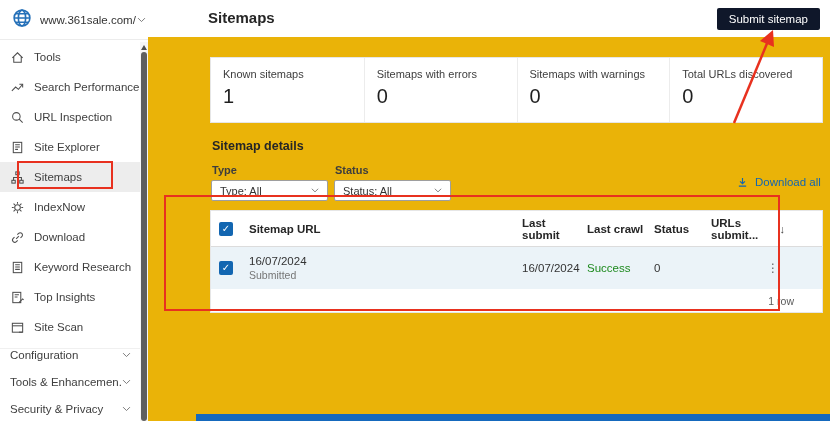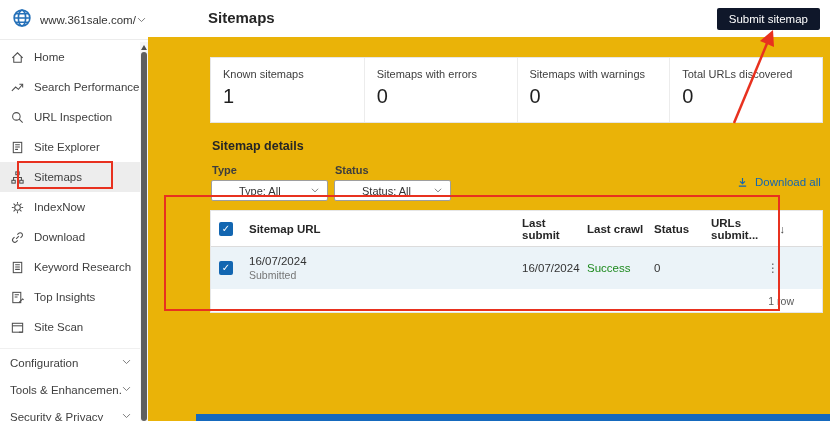--- a/index.html
+++ b/index.html
@@ -9,21 +9,21 @@
 
   
   .sidebar { position:absolute; left:0; top:0; width:148px; height:421px; background:#fff; z-index:2; }
   .site-selector { height:40px; display:flex; align-items:center; padding:0 8px 0 12px; border-bottom:1px solid #ececec; cursor:pointer; }
   .site-selector .domain { font-size:11.5px; color:#333; margin-left:8px; flex:1; white-space:nowrap; }
   .nav { position:absolute; top:42px; left:0; width:140px; }
   .nav-item { height:30px; display:flex; align-items:center; padding-left:10px; font-size:11.5px; color:#404040; cursor:pointer; }
   .nav-item .ic { width:15px; height:15px; margin-right:9px; flex:0 0 15px; display:flex; align-items:center; }
   .nav-item.selected { background:#ededed; }
   .nav-sections { border-top:1px solid #f0f0f0; margin-top:6px; }
-  .section-item { height:27px; display:flex; align-items:center; padding:0 8px 0 10px; font-size:11.5px; color:#404040; cursor:pointer; }
+  .section-item { height:27px; display:flex; align-items:flex-start; padding:0 8px 0 10px; font-size:11.5px; color:#404040; cursor:pointer; }
   .section-item span.lbl { flex:1; white-space:nowrap; overflow:hidden; }
   
   .sb-track { position:absolute; left:140px; top:42px; width:8px; bottom:0; background:#f6f6f6; }
   .sb-arrow { position:absolute; top:2px; left:1px; width:6px; height:6px; border-left:3px solid transparent; border-right:3px solid transparent; border-bottom:5px solid #4f4f4f; }
   .sb-thumb { position:absolute; top:10px; bottom:0; left:1px; width:6px; background:#5f5f5f; border-radius:3px; }
 
   
   .main { position:absolute; left:148px; top:0; right:0; bottom:0; }
   .topbar { position:absolute; left:0; top:0; right:0; height:37px; background:#fff; }
   .page-title { position:absolute; left:60px; top:9px; font-size:15px; font-weight:600; color:#262626; }
@@ -32,21 +32,21 @@
 
   .summary-card { position:absolute; left:62px; top:20px; width:613px; height:66px; background:#fff; border:1px solid #e6e6e6; display:grid; grid-template-columns:1fr 1fr 1fr 1fr; }
   .sum-cell { padding:10px 12px; }
   .sum-cell + .sum-cell { border-left:1px solid #ececec; }
   .sum-label { font-size:11px; color:#3d3d3d; }
   .sum-value { font-size:20px; color:#1f1f1f; margin-top:5px; }
 
   .details-heading { position:absolute; left:64px; top:102px; font-size:12.5px; font-weight:600; color:#262626; }
   .filter-label { position:absolute; top:127px; font-size:11px; font-weight:600; color:#3d3d3d; }
   .filter-box { position:absolute; top:143px; width:117px; height:21px; background:#fff; border:1px solid #9e9e9e; border-radius:2px; display:flex; align-items:center; padding:0 7px 0 8px; font-size:11px; color:#333; cursor:pointer; }
-  .filter-box .val { flex:1; white-space:nowrap; overflow:hidden;margin-left:19px; }
+  .filter-box .val { flex:1; white-space:nowrap; overflow:hidden; }
   .download-all { position:absolute; left:588px; top:139px; display:flex; gap:6px; font-size:11.5px; color:#1266b1; cursor:pointer; }
 
   .table-card { position:absolute; left:62px; top:173px; width:613px; background:#fff; border:1px solid #e6e6e6; }
   .t-grid { display:grid; grid-template-columns:38px 273px 65px 67px 57px 80px 1fr; align-items:center; }
   .t-head { height:36px; border-bottom:1px solid #dcdcdc; font-size:11.5px; font-weight:600; color:#262626; }
   .t-row { height:42px; background:#ebf3f8; font-size:11.5px; color:#333; }
   .cell { padding-right:6px; }
   .checkbox { width:14px; height:14px; margin-left:8px; background:#1266b1; border-radius:2px; color:#fff; font-size:10px; line-height:14px; text-align:center; cursor:pointer; }
   .urlcol .sub { font-size:10.5px; color:#767676; margin-top:2px; }
   .subcol .sub { font-size:10.5px; color:#767676; margin-top:2px; }
@@ -83,21 +83,21 @@
       </span>
     </div>
 
     <div class="nav">
       <div class="nav-item">
         <span class="ic">
             <svg width="15" height="15" viewBox="0 0 16 16" fill="none" stroke="#4d4d4d" stroke-width="1.1">
               <path d="M2.5 8.5 L8 3 L13.5 8.5 M4 7.5 V13 H12 V7.5"></path>
             </svg>
           </span>
-        <span>Home</span>
+        <span>Tools</span>
       </div>
       <div class="nav-item">
         <span class="ic">
             <svg width="15" height="15" viewBox="0 0 16 16" fill="none" stroke="#4d4d4d" stroke-width="1.1">
               <path d="M2 11.5 L6 7.5 L9 10 L13.5 4.5"></path>
               <path d="M10 4.5 H13.5 V8"></path>
             </svg>
           </span>
         <span>Search Performance</span>
       </div>

